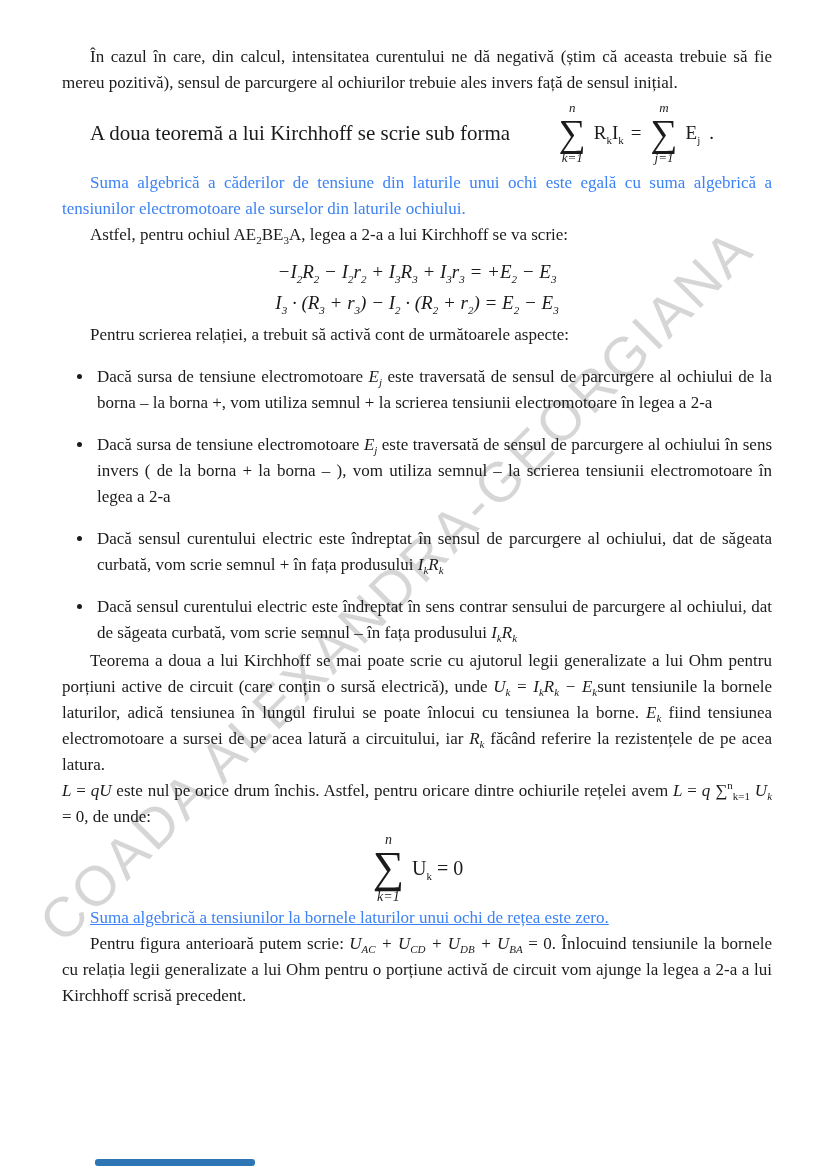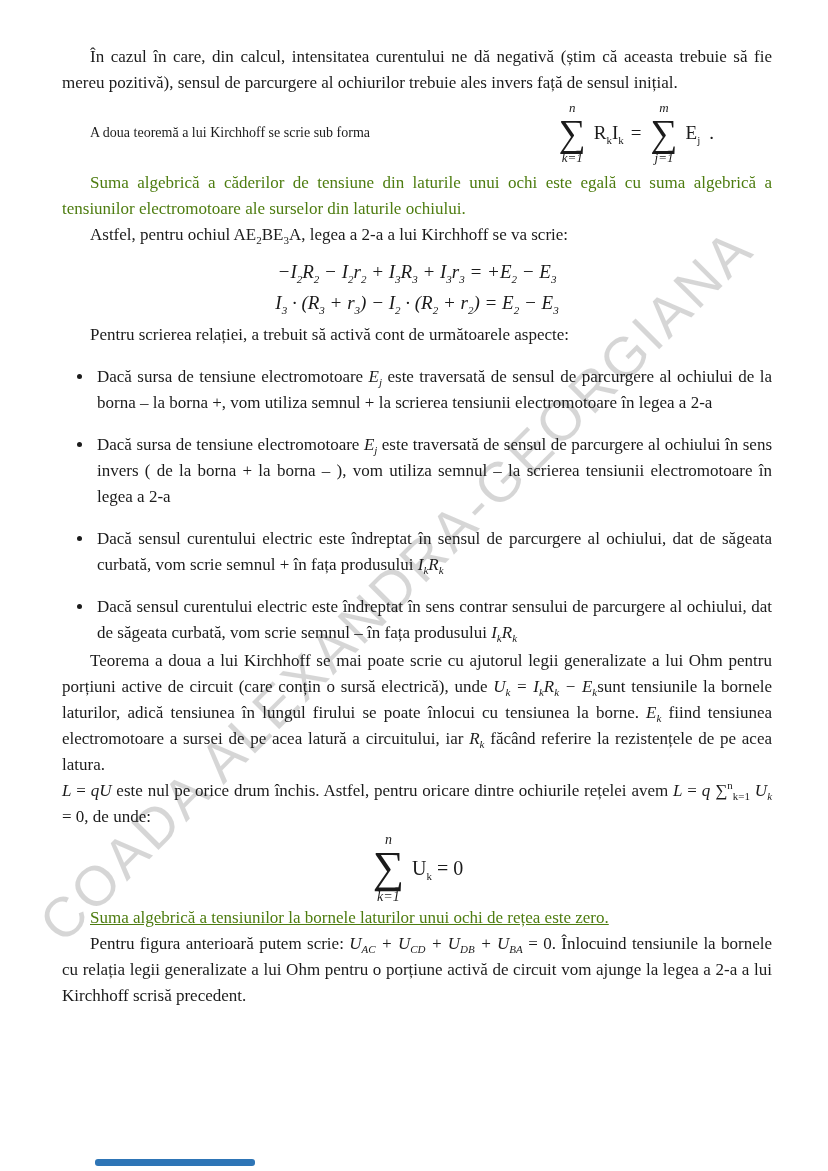--- a/index.html
+++ b/index.html
@@ -3,24 +3,24 @@
 <meta charset="utf-8">
 <style>
   html,body{margin:0;padding:0;background:#ffffff;}
   .page{
     position:relative;width:828px;height:1171px;background:#ffffff;overflow:hidden;
     font-family:"Liberation Serif",serif;color:#1b1b1b;
   }
   .content{position:absolute;left:62px;right:56px;top:44px;z-index:1;}
   p.body{margin:0;font-size:17px;line-height:26px;text-align:justify;text-indent:28px;}
   p.noindent{text-indent:0;}
-  .orange{color:#4d7c0f;}
+  .orange{color:#3b82f6;}
   
   .p2row{display:flex;align-items:center;min-height:74px;}
-  .p2row .txt{text-indent:28px;font-size:14px;line-height:26px;}
+  .p2row .txt{text-indent:28px;font-size:21px;line-height:26px;}
   .formula{display:inline-flex;align-items:center;margin-left:auto;margin-right:58px;font-size:19px;white-space:nowrap;}
   .bigsum{display:inline-flex;flex-direction:column;align-items:center;line-height:1;margin:0 5px;}
   .bigsum .sigma{font-size:38px;line-height:.95;font-style:normal;}
   .bigsum .lim{font-size:13px;font-style:italic;line-height:1.1;}
   .mbody{margin:0 3px;}
   .meq{font-style:normal;margin:0 4px;}
   .mtail{margin-left:6px;}
   .eqwrap{margin:8px 0 4px;}
   .equation{text-align:center;font-style:italic;font-size:19px;line-height:31px;margin:0;}
   ul.blist{margin:8px 0 0;padding-left:32px;}

